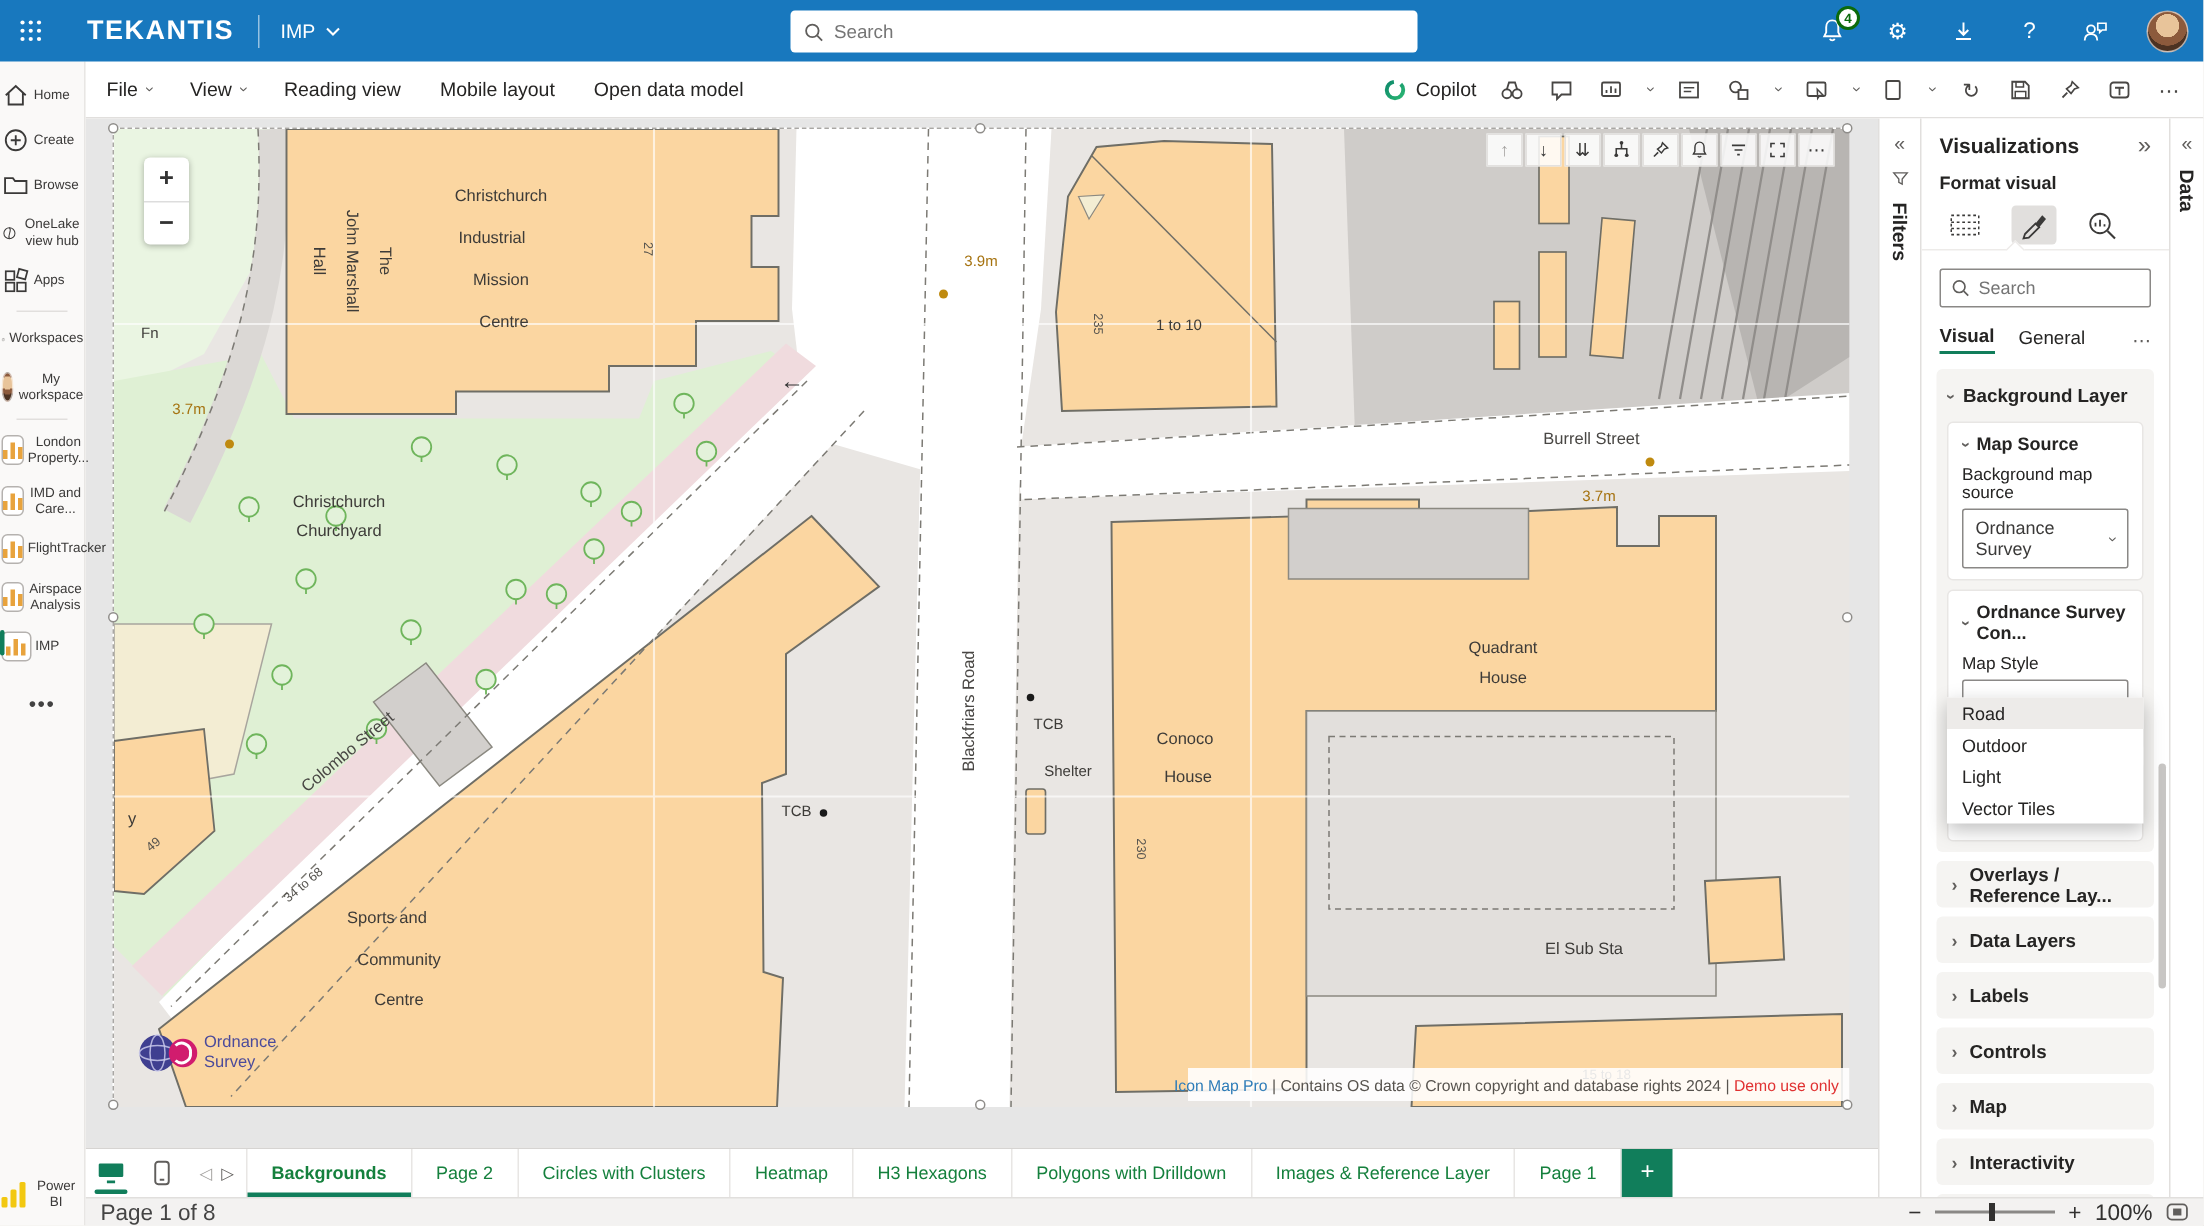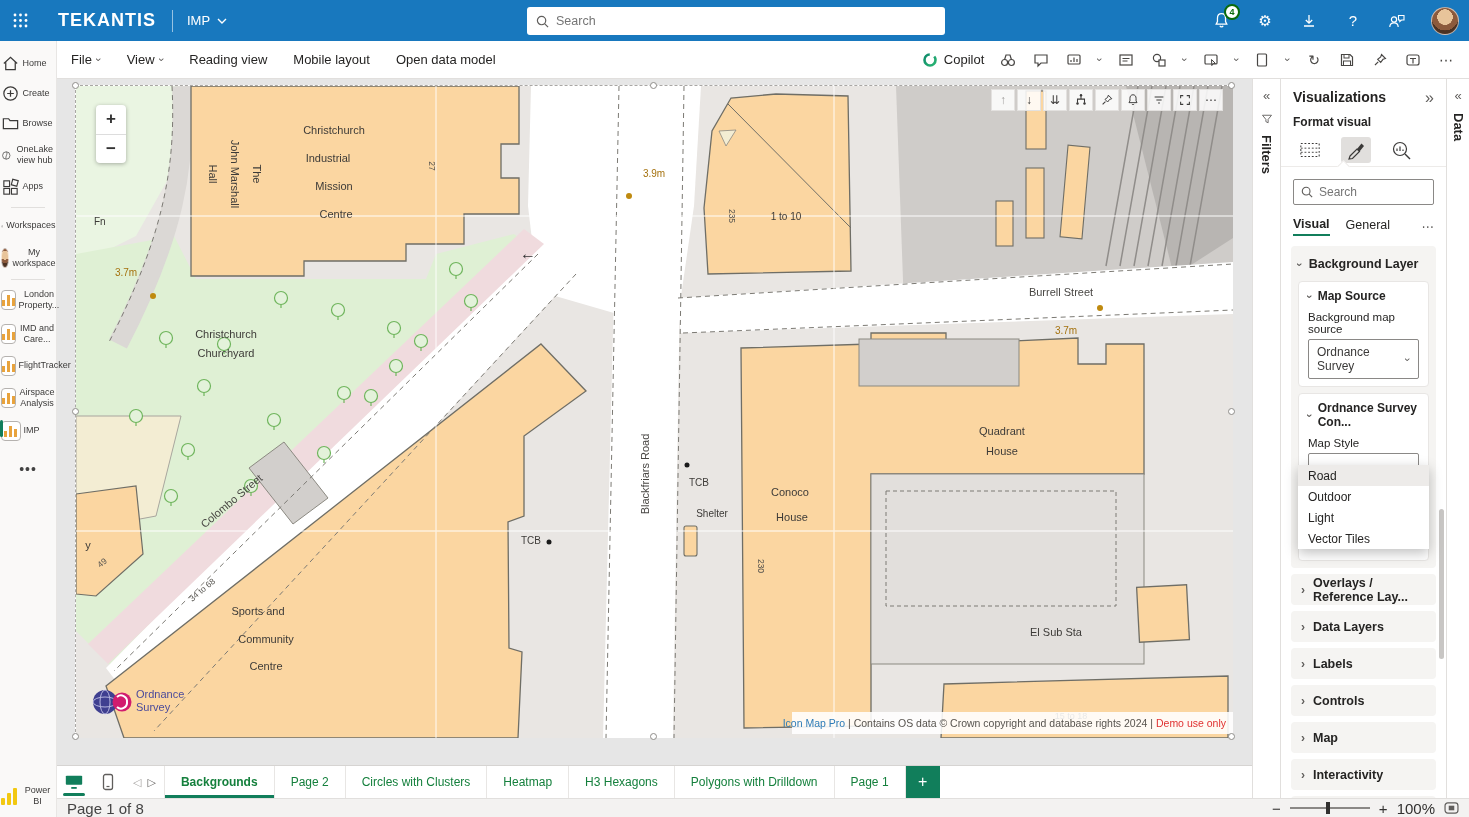--- a/index.html
+++ b/index.html
@@ -692,20 +692,21 @@
   <div class="pb-arrows">
     <span>◁</span>
     <span style="color:#605E5C">▷</span>
   </div>
   <div class="ptab on">Backgrounds</div>
   <div class="ptab">Page 2</div>
   <div class="ptab">Circles with Clusters</div>
   <div class="ptab">Heatmap</div>
   <div class="ptab">H3 Hexagons</div>
   <div class="ptab">Polygons with Drilldown</div>
+  <div class="ptab">Images &amp; Reference Layer</div>
   <div class="ptab" style="border-right:1px solid #E8E6E4">Page 1</div>
   <div class="ptab-add">+</div>
 </div>
 
 <div class="statusbar">
   <span>Page 1 of 8</span>
   <div class="sb-zoom">
     <span>−</span>
     <div class="track">
         <div class="thumb"></div>

